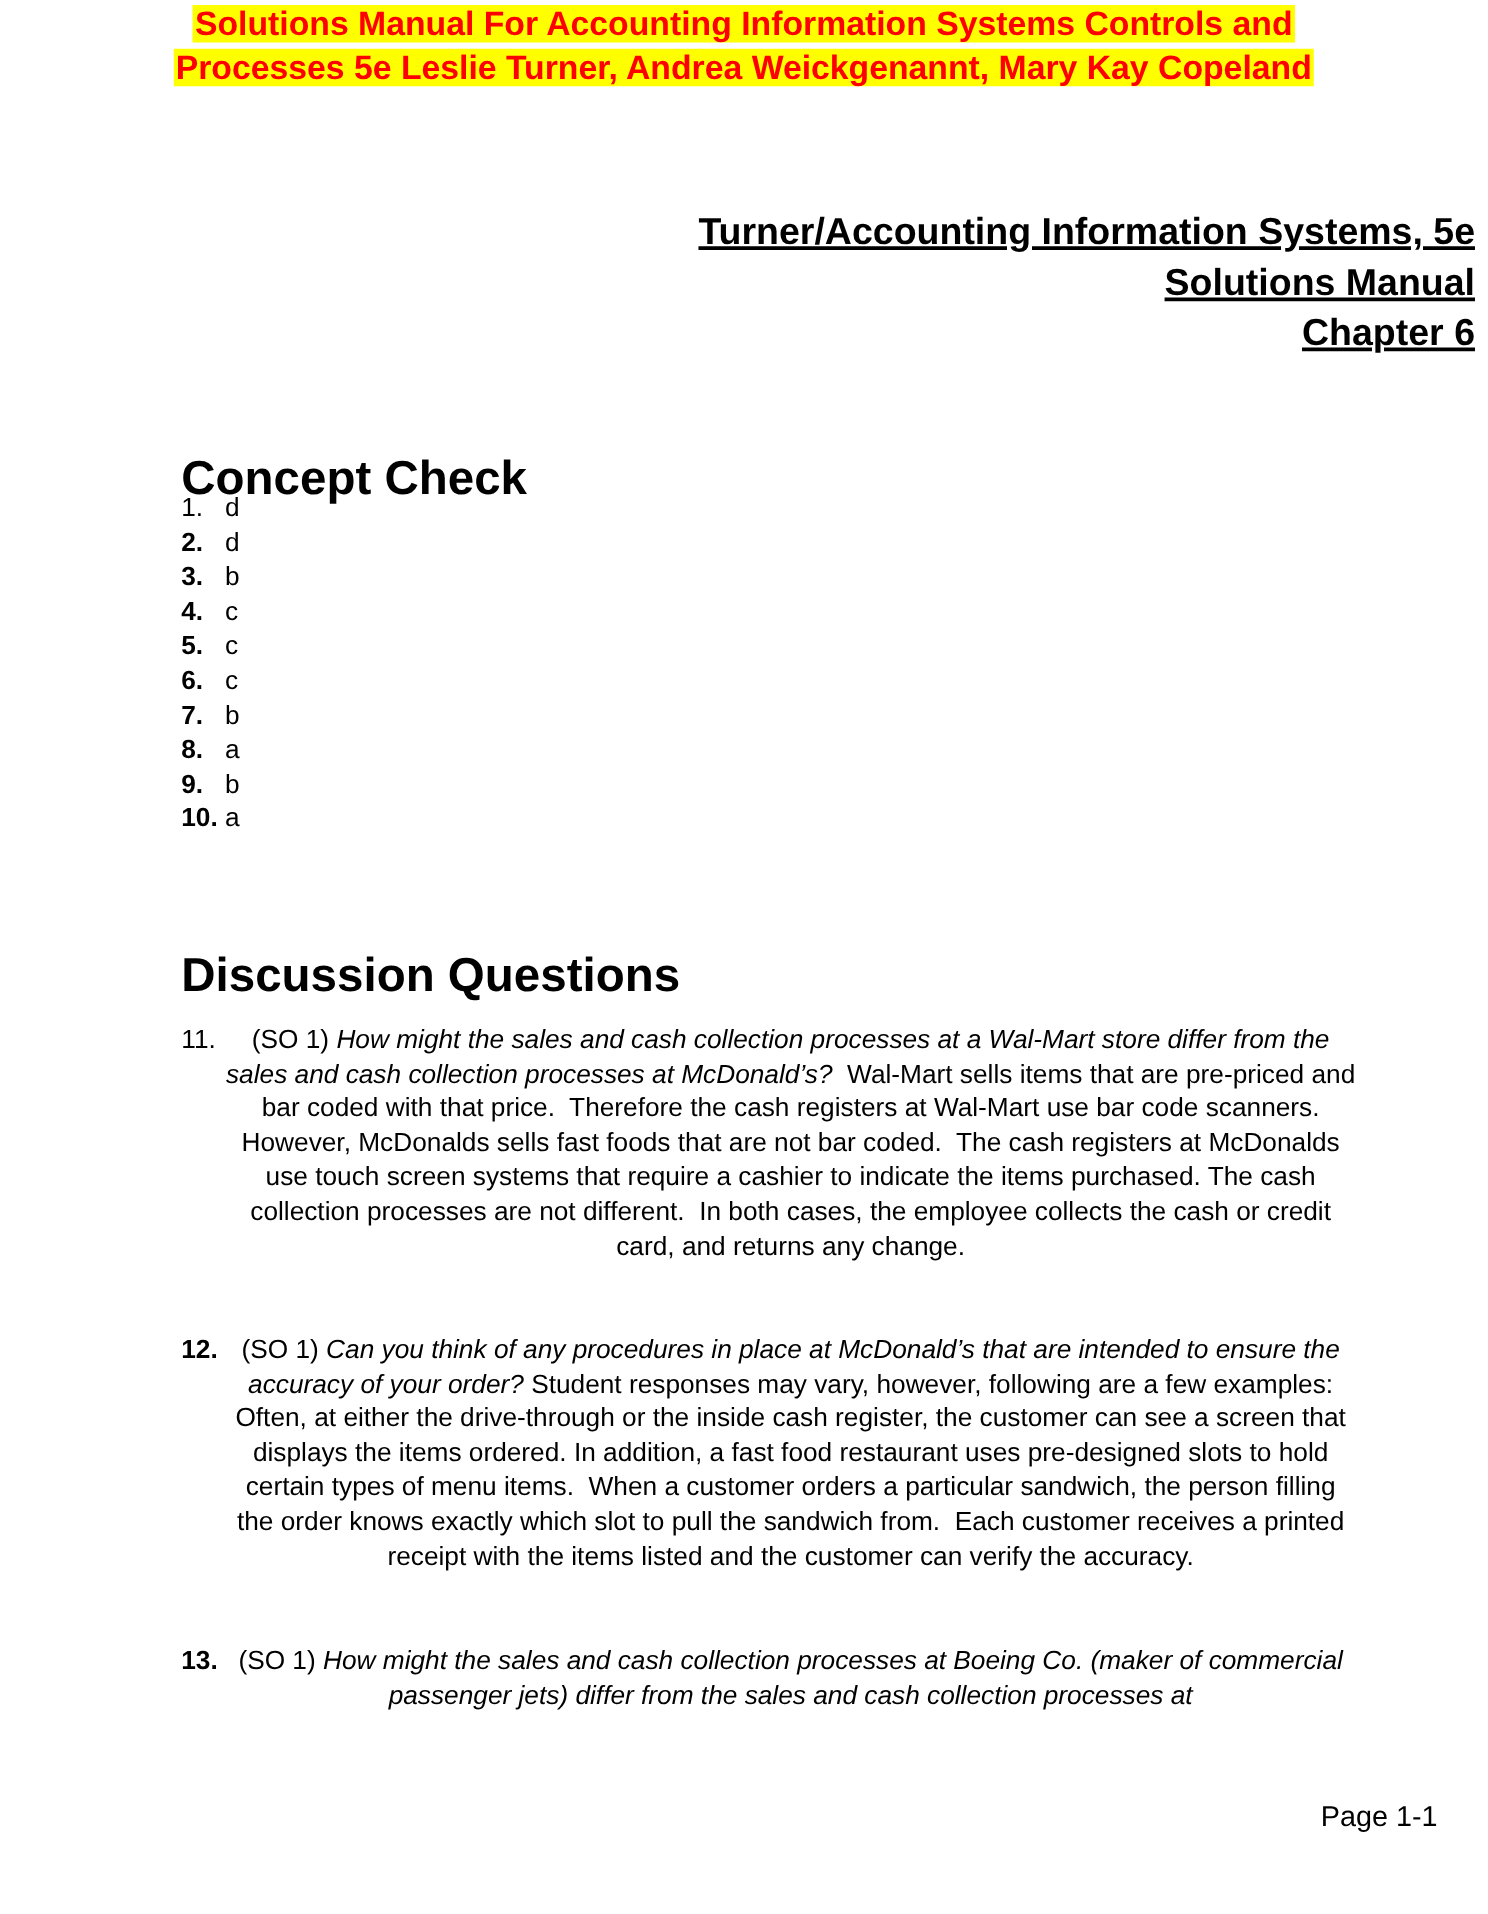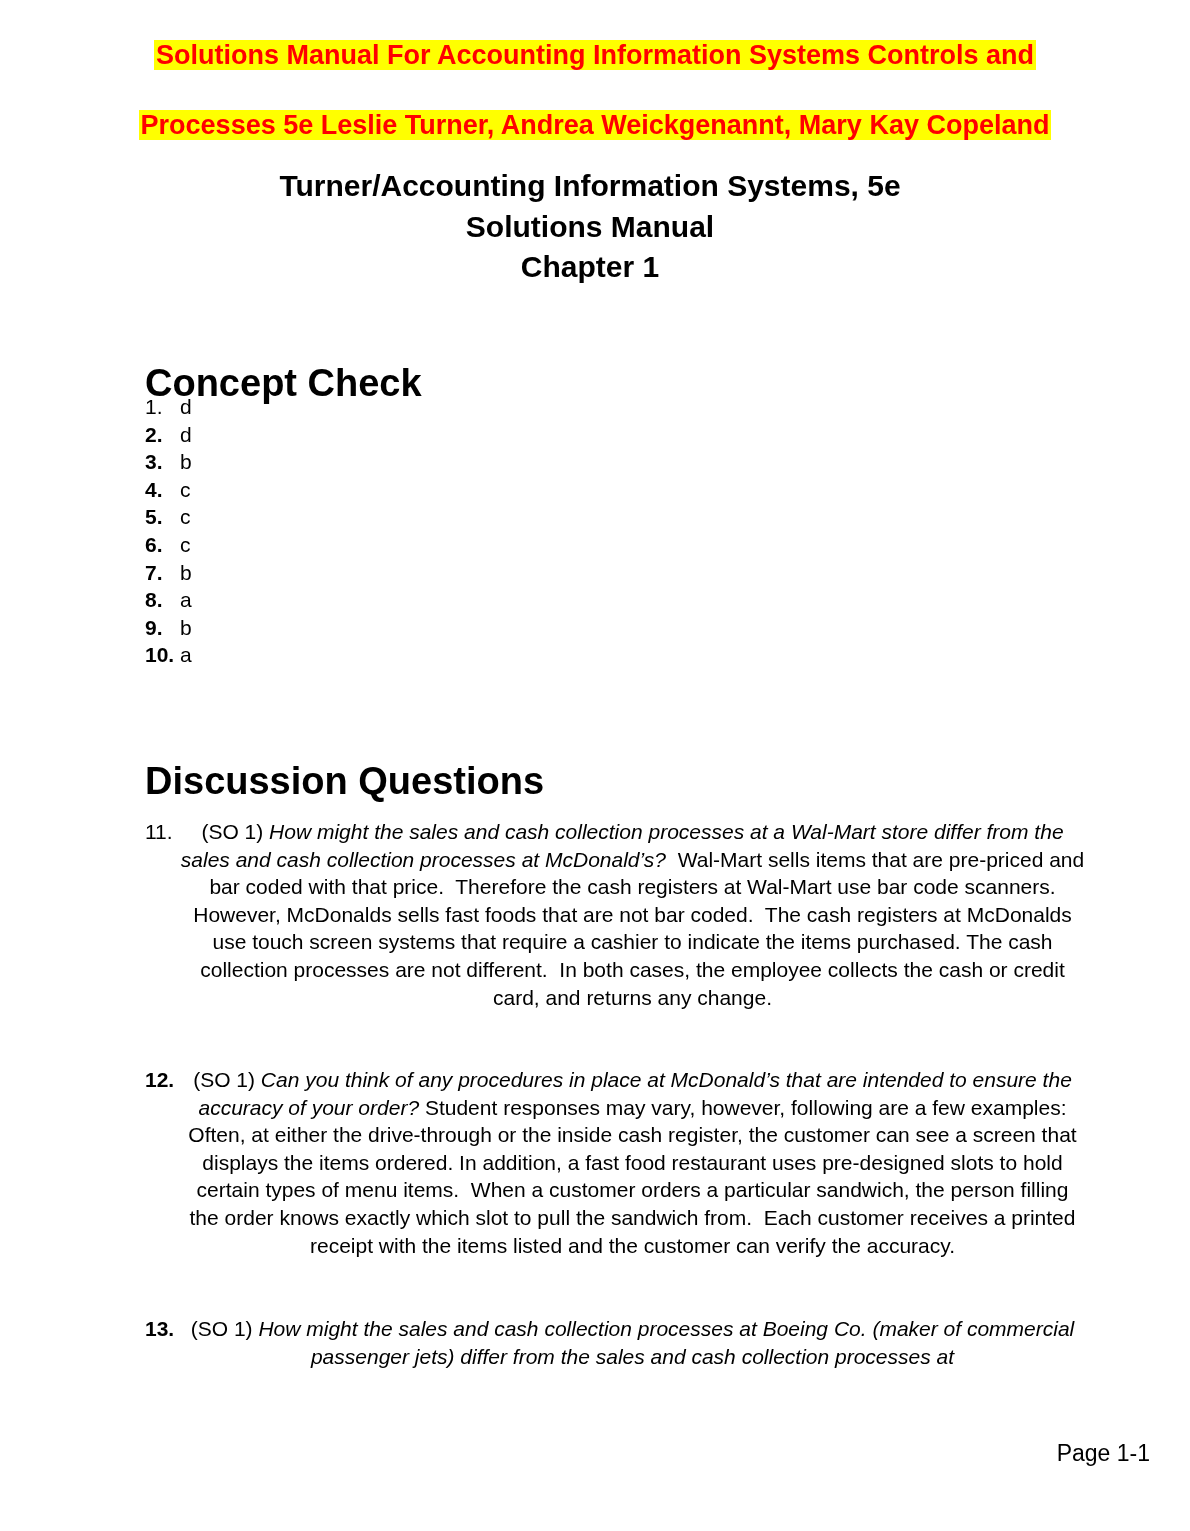--- a/index.html
+++ b/index.html
@@ -1,20 +1,20 @@
 <!DOCTYPE html>
 <html><head>
   <meta charset="utf-8">
   <style>
     html, body { margin: 0; padding: 0; background: #ffffff; }
     body { width: 1190px; height: 1531px; position: relative; overflow: hidden; font-family: "Liberation Sans", sans-serif; color: #000; }
     .banner { position: absolute; top: 4px; left: 0; width: 1190px; text-align: center; }
-    .banner-line { display: block; line-height: 31px; margin-top: 36px; }
+    .banner-line { display: block; line-height: 31px; }
     .banner-text { background: #ffff00; color: #ff0000; font-weight: bold; font-size: 27px; padding: 0 2px; }
-    .titles { position: absolute; top: 166px; left: 0; width: 1180px; text-align: center; }
+    .titles { position: absolute; top: 166px; left: 0; width: 1180px; text-align: right; text-decoration: underline; }
     .title-line { display: block; font-weight: bold; font-size: 30px; line-height: 40.5px; }
     .h2 { position: absolute; left: 145px; font-weight: bold; font-size: 38px; margin-top: 40px; }
     #h-concept { top: 322px; }
     #h-discussion { top: 720px; }
     .cc-list { position: absolute; left: 145px; top: 393px; margin: 0; padding: 0; list-style: none; }
     .cc-item { height: 27.6px; font-size: 21px; line-height: 27.6px; display: flex; }
     .cc-num { width: 35px; display: inline-block; }
     .cc-num.bold { font-weight: bold; }
     .q { position: absolute; left: 145px; width: 940px; font-size: 21px; line-height: 27.6px; }
     .q-num { position: absolute; left: 0; top: 0; font-weight: bold; width: 35px; }
@@ -30,21 +30,21 @@
 <body>
 
 <div class="banner">
   <span class="banner-line"><span class="banner-text">Solutions Manual For Accounting Information Systems Controls and</span></span>
   <span class="banner-line"><span class="banner-text">Processes 5e Leslie Turner, Andrea Weickgenannt, Mary Kay Copeland</span></span>
 </div>
 
 <div class="titles">
   <span class="title-line">Turner/Accounting Information Systems, 5e</span>
   <span class="title-line">Solutions Manual</span>
-  <span class="title-line">Chapter 1</span>
+  <span class="title-line">Chapter 6</span>
 </div>
 
 <div class="h2" id="h-concept">Concept Check</div>
 
 <ul class="cc-list">
   <li class="cc-item">
       <span class="cc-num">1.</span>
       <span>d</span>
     </li>
   <li class="cc-item">

